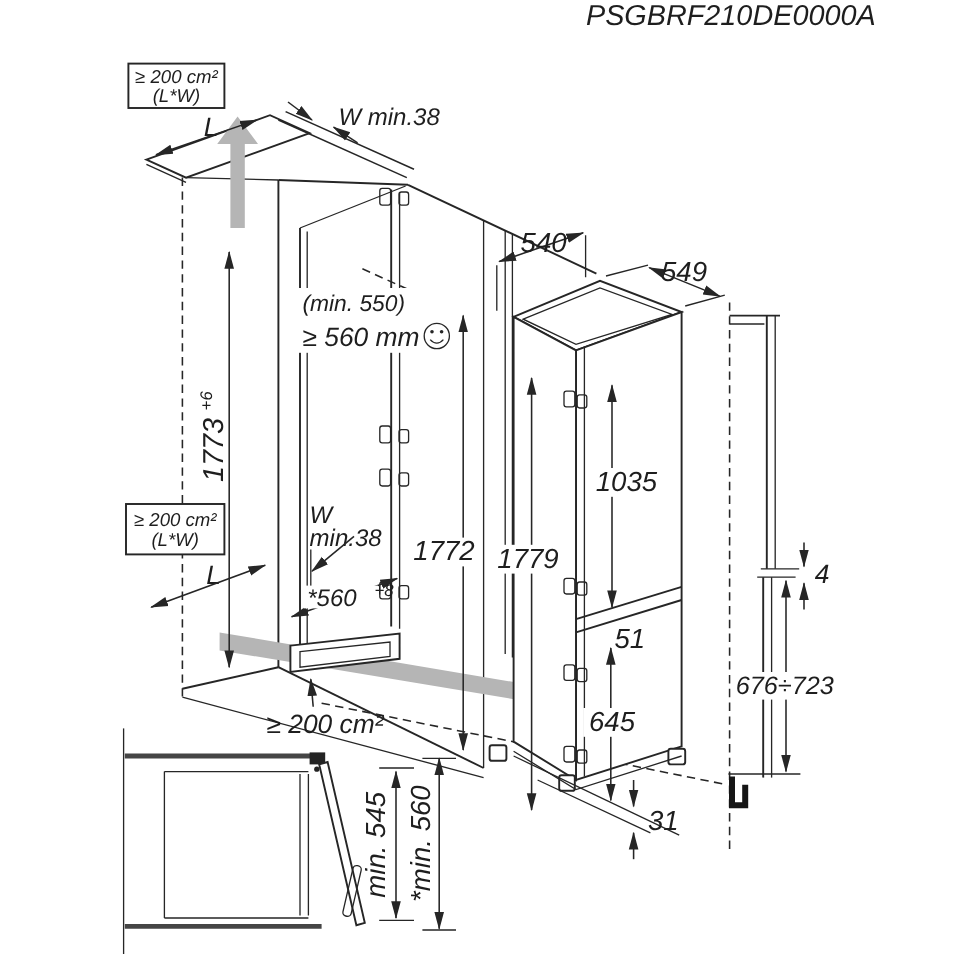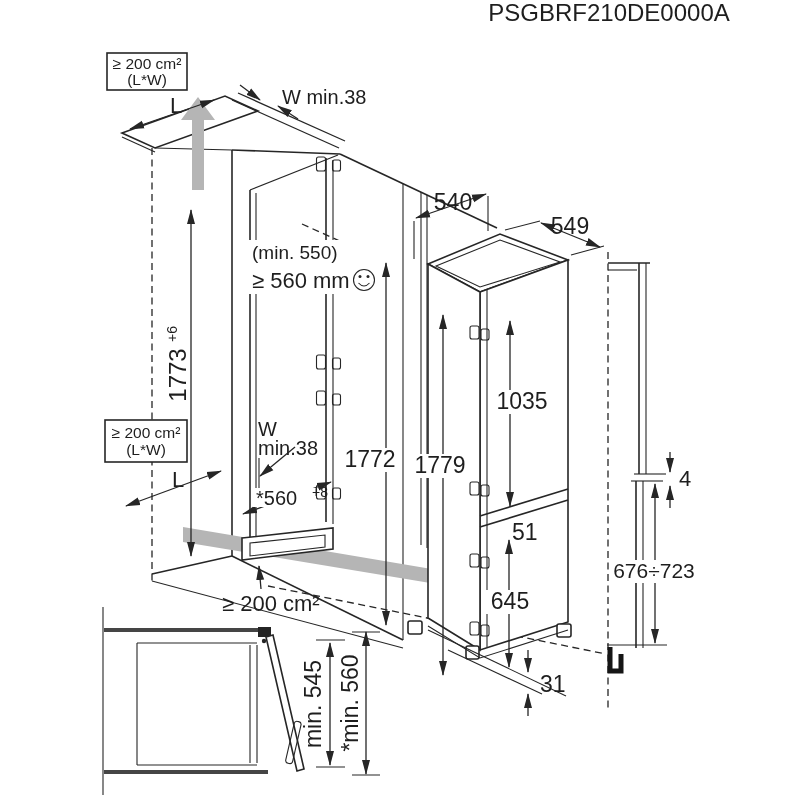--- a/index.html
+++ b/index.html
@@ -1,16 +1,16 @@
 <!DOCTYPE html>
 <html><head>
 <meta charset="utf-8">
 <style>
   html,body{margin:0;padding:0;background:#ffffff;}
-  .canvas{width:800px;height:800px;background:#fff;position:relative;overflow:hidden;}
+  .canvas{width:800px;height:800px;background:#fff;position:relative;overflow:hidden;font-style:italic;}
   svg{display:block;}
   text{font-family:"Liberation Sans","DejaVu Sans",sans-serif;fill:#1e1e1e;}
   .ln{stroke:#262626;stroke-width:1.6;fill:none;}
   .thin{stroke:#262626;stroke-width:1.1;fill:none;}
   .dimln{stroke:#262626;stroke-width:1.3;fill:none;}
   .dash{stroke:#262626;stroke-width:1.3;fill:none;stroke-dasharray:7 4.5;}
   .thick{stroke:#454545;stroke-width:4;fill:none;}
   .grayfill{fill:#b5b5b5;stroke:none;}
   .whitefill{fill:#ffffff;stroke:#262626;stroke-width:1.6;}
   .mask{fill:#ffffff;stroke:none;}

